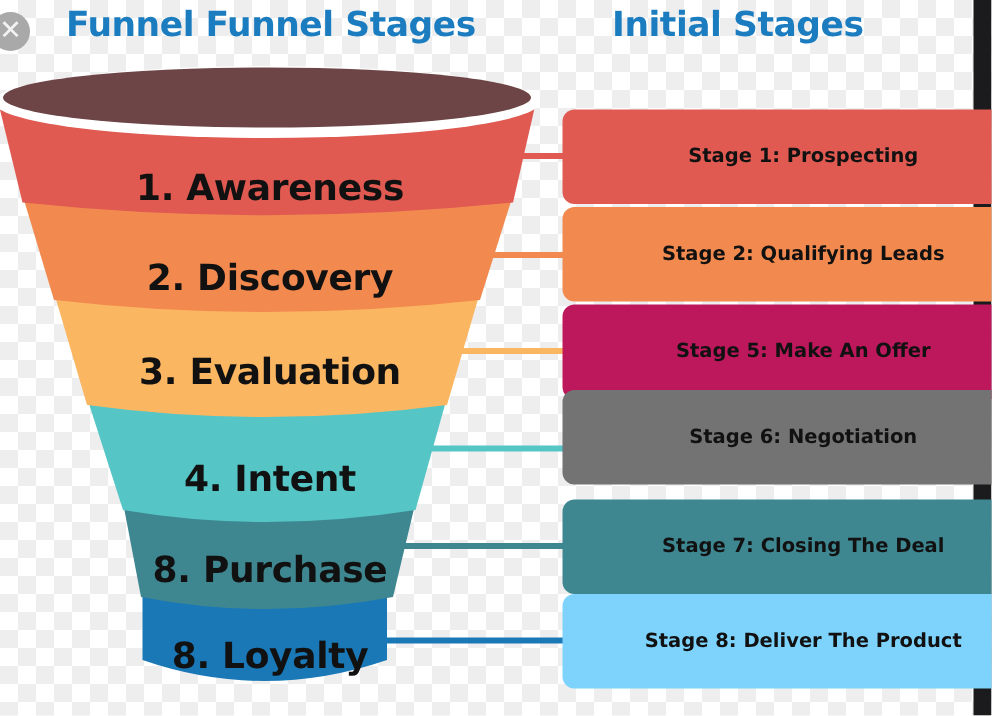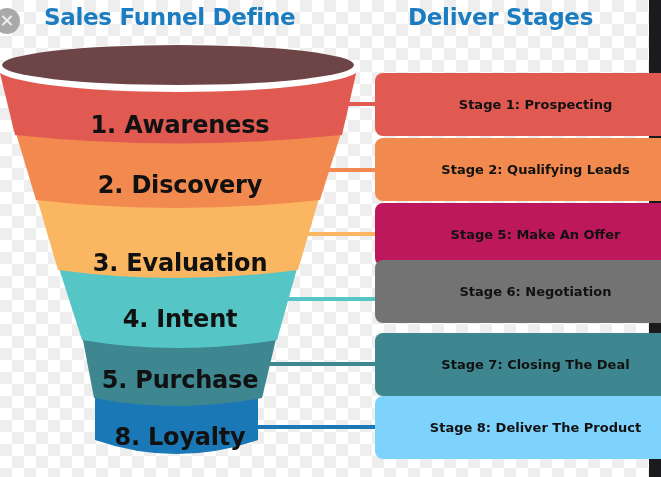--- a/index.html
+++ b/index.html
@@ -35,22 +35,22 @@
     font-weight: bold; font-size: 13px; line-height: 16px; color: #111;
   }
   .stage-box span { display: block; }
 </style>
 </head>
 <body>
 
 <div class="dark-strip"></div>
 <div class="close-btn">✕</div>
 
-<div class="title left">Sales Funnel Define</div>
-<div class="title right">Deliver Stages</div>
+<div class="title left">Funnel Funnel Stages</div>
+<div class="title right">Initial Stages</div>
 
 <svg class="funnel" width="380" height="477">
 
   <path fill="#1a78b7" d="M95,385 L258,385 L258,440 Q176,468 95,440 Z"></path>
 
   <path fill="#3e8791" d="M82,335 Q176,350 277,335 L262,398 Q176,414 94,398 Z"></path>
 
   <path fill="#55c5c6" d="M58,265 Q176,282 298,265 L277,340 Q176,356 82,340 Z"></path>
 
   <path fill="#fbb662" d="M36,195 Q176,212 320,195 L298,270 Q176,286 58,270 Z"></path>
@@ -58,23 +58,23 @@
   <path fill="#f28a4f" d="M15,130 Q176,147 342,130 L320,200 Q176,216 36,200 Z"></path>
 
   <path fill="#e05a52" d="M-2,65 L358,65 L342,135 Q176,152 15,135 Z"></path>
 
   <ellipse cx="178" cy="68" rx="182" ry="24" fill="#ffffff"></ellipse>
   <ellipse cx="178" cy="65" rx="176" ry="20" fill="#6e4546"></ellipse>
 </svg>
 
 <div class="funnel-label" style="top:111px">1. Awareness</div>
 <div class="funnel-label" style="top:171px">2. Discovery</div>
-<div class="funnel-label" style="top:249px">3. Evaluation</div>
+<div class="funnel-label" style="top:234px">3. Evaluation</div>
 <div class="funnel-label" style="top:305px">4. Intent</div>
-<div class="funnel-label" style="top:366px">5. Purchase</div>
+<div class="funnel-label" style="top:366px">8. Purchase</div>
 <div class="funnel-label" style="top:423px">8. Loyalty</div>
 
 <div class="connector" style="left:345px; width:32px; top:102px; background:#e05a52"></div>
 <div class="connector" style="left:328px; width:49px; top:168px; background:#f28a4f"></div>
 <div class="connector" style="left:306px; width:71px; top:232px; background:#fbb662"></div>
 <div class="connector" style="left:284px; width:93px; top:297px; background:#55c5c6"></div>
 <div class="connector" style="left:264px; width:113px; top:362px; background:#3e8791"></div>
 <div class="connector" style="left:258px; width:119px; top:425px; background:#1a78b7"></div>
 
 <div class="stage-box" style="top:73px; height:63px; background:#e05a52">

